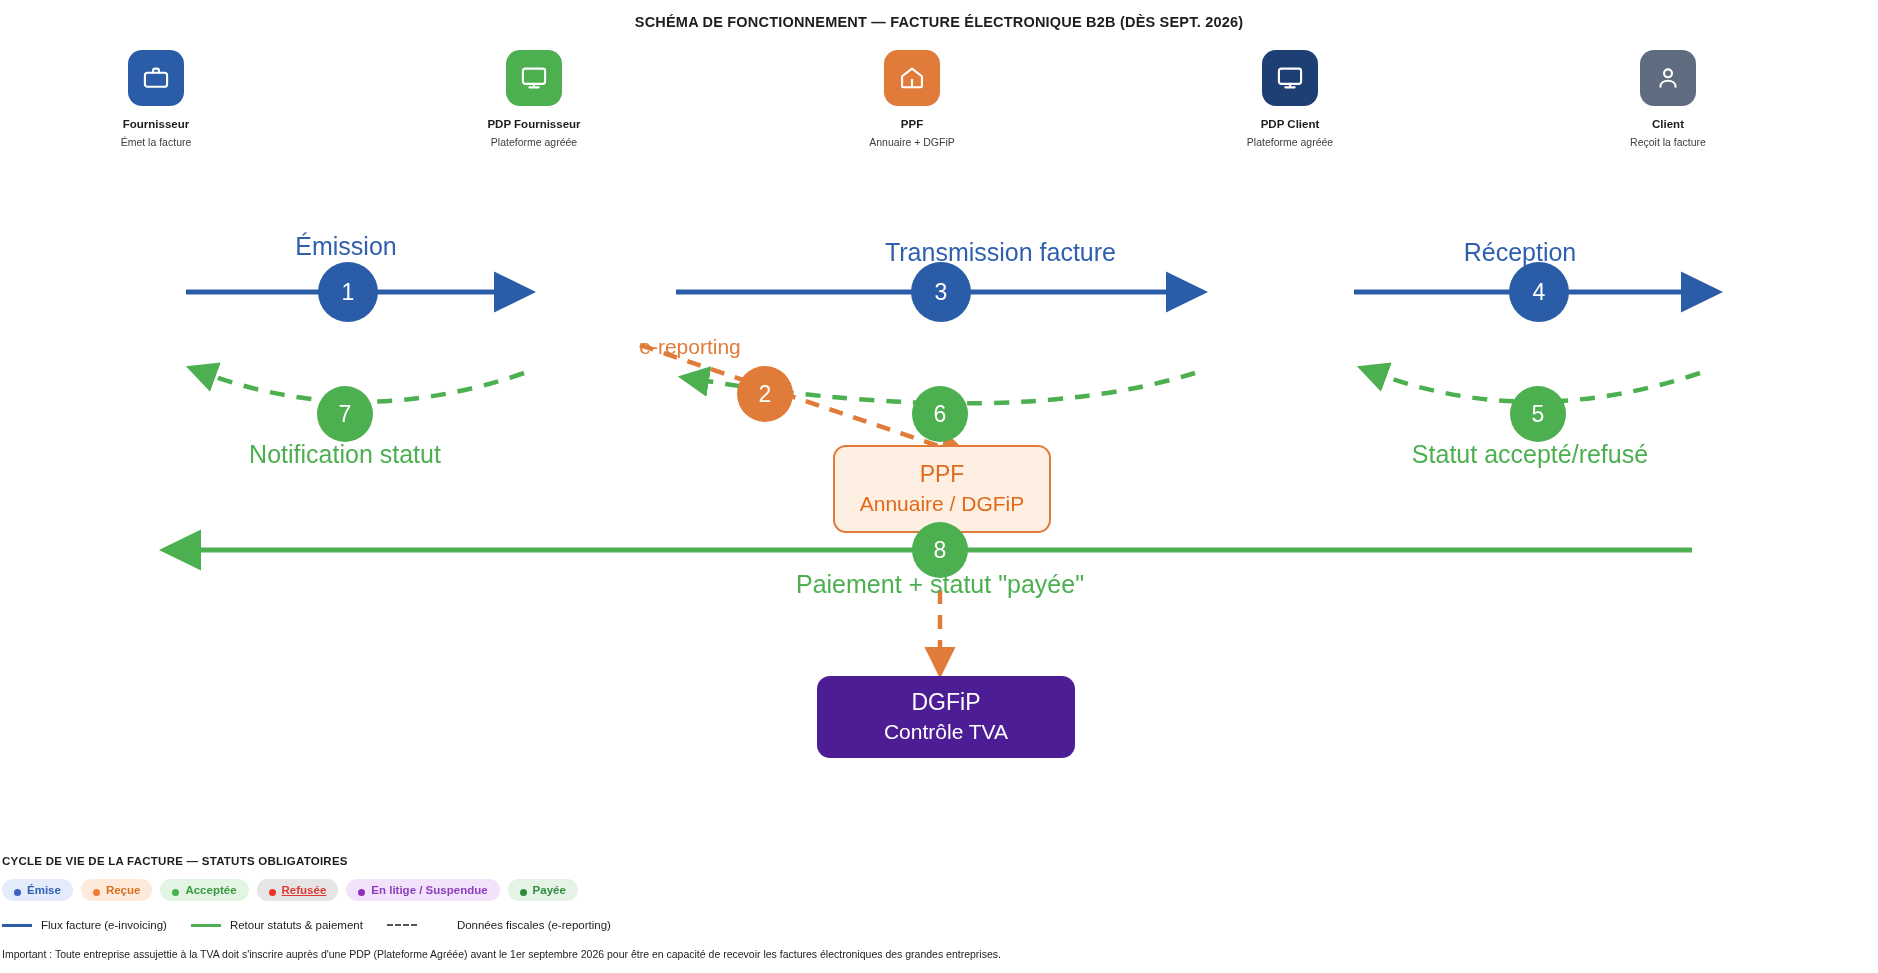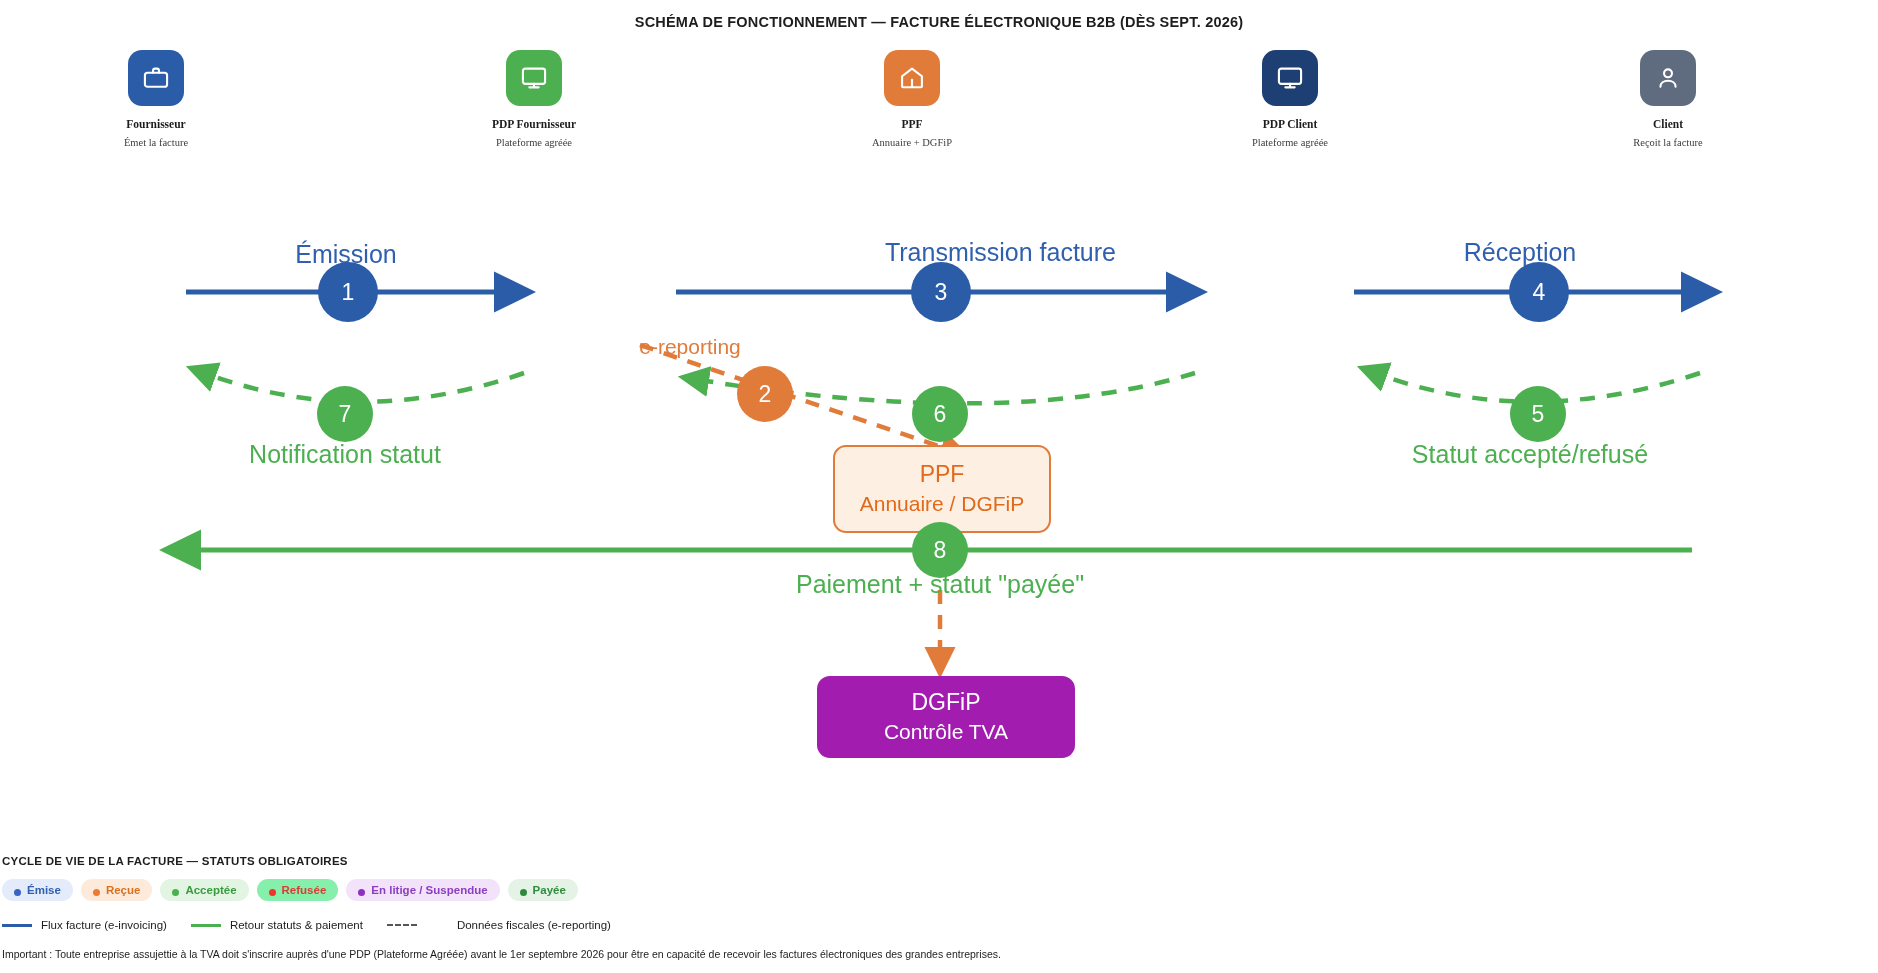--- a/index.html
+++ b/index.html
@@ -14,21 +14,21 @@
 
   
   .doc-title {
     position: absolute; left: 0; top: 14px; width: 1878px;
     text-align: center;
     font-size: 14.5px; font-weight: 700; letter-spacing: .2px;
     color: #1d1d1f;
   }
 
   
-  .actors { position: absolute; left: 0; top: 50px; width: 1878px; height: 105px; font-family: Liberation Serif, serif; }
+  .actors { position: absolute; left: 0; top: 50px; width: 1878px; height: 105px; }
   .actor { position: absolute; width: 200px; text-align: center; }
   .actor-tile {
     width: 56px; height: 56px; border-radius: 14px;
     margin: 0 auto 10px auto;
     display: flex; align-items: center; justify-content: center;
   }
   .actor-tile svg { display:block; }
   .actor-name { font-size: 11.5px; font-weight: 600; color: #1d1d1f; line-height: 1.5; }
   .actor-sub  { font-size: 10.5px; font-weight: 400; color: #3c3c43; line-height: 1.9; }
 
@@ -54,21 +54,21 @@
   
   .boxnode {
     position: absolute; border-radius: 13px;
     display: flex; flex-direction: column;
     align-items: center; justify-content: center;
     text-align: center; line-height: 1.38;
   }
   .box-ppf {
     background: #fdf0e3; border: 2.5px solid #e07b39; color: #e2681a;
   }
-  .box-dgfip { background: #a21caf; color: #ffffff; }
+  .box-dgfip { background: #4c1d95; color: #ffffff; }
   .box-title { font-size: 23px; }
   .box-sub   { font-size: 21px; }
 
   
   .legend-wrap { position: absolute; left: 2px; top: 855px; width: 1870px; }
   .legend-head {
     font-size: 11.5px; font-weight: 700; letter-spacing: .25px;
     color: #1d1d1f; margin-bottom: 12px;
   }
   .pill-row { display: flex; gap: 8px; align-items: center; margin-bottom: 18px; }
@@ -195,21 +195,21 @@
 
     <g stroke="#4caf50" stroke-width="5" fill="none">
       <line x1="1692" y1="550" x2="190" y2="550" marker-end="url(#ah-green)"></line>
     </g>
 
     <g stroke="#e07b39" stroke-width="4.5" fill="none" stroke-dasharray="14 11" stroke-linecap="butt">
       <line x1="940" y1="590" x2="940" y2="656" marker-end="url(#ah-orange)"></line>
     </g>
   </svg>
 
-  <div class="flowlabel lbl-blue" style="left:226px; top:240px; width:240px;">Émission</div>
+  <div class="flowlabel lbl-blue" style="left:226px; top:232px; width:240px;">Émission</div>
   <div class="flowlabel lbl-blue" style="left:766px; top:238px; width:350px;text-align:right;">Transmission facture</div>
   <div class="flowlabel lbl-blue" style="left:1400px; top:238px; width:240px;">Réception</div>
 
   <div class="flowlabel lbl-green" style="left:180px; top:440px; width:330px;">Notification statut</div>
   <div class="flowlabel lbl-green" style="left:1330px; top:440px; width:400px;">Statut accepté/refusé</div>
   <div class="flowlabel lbl-green" style="left:720px; top:570px; width:440px;">Paiement + statut "payée"</div>
 
   <div class="flowlabel lbl-orange" style="left:560px; top:335px; width:260px;">e-reporting</div>
 
   <div class="boxnode box-ppf" style="left:833px; top:445px; width:218px; height:88px;">
@@ -242,21 +242,21 @@
         <span>Émise</span>
       </span>
       <span class="pill" style="background:#fdeadb;color:#d9701f;">
         <span class="pill-dot" style="background:#ef7a35;"></span>
         <span>Reçue</span>
       </span>
       <span class="pill" style="background:#e1f5e2;color:#3a9a3f;">
         <span class="pill-dot" style="background:#4caf50;"></span>
         <span>Acceptée</span>
       </span>
-      <span class="pill" style="background:#86efac;color:#dd3b32;">
+      <span class="pill" style="background:#e5e5e5;color:#dd3b32;text-decoration:underline;">
         <span class="pill-dot" style="background:#f0342b;"></span>
         <span>Refusée</span>
       </span>
       <span class="pill" style="background:#f3e3fa;color:#8b3fc0;">
         <span class="pill-dot" style="background:#8e2fbe;"></span>
         <span>En litige / Suspendue</span>
       </span>
       <span class="pill" style="background:#e4f3e6;color:#2f8c3e;">
         <span class="pill-dot" style="background:#2e8b3d;"></span>
         <span>Payée</span>

